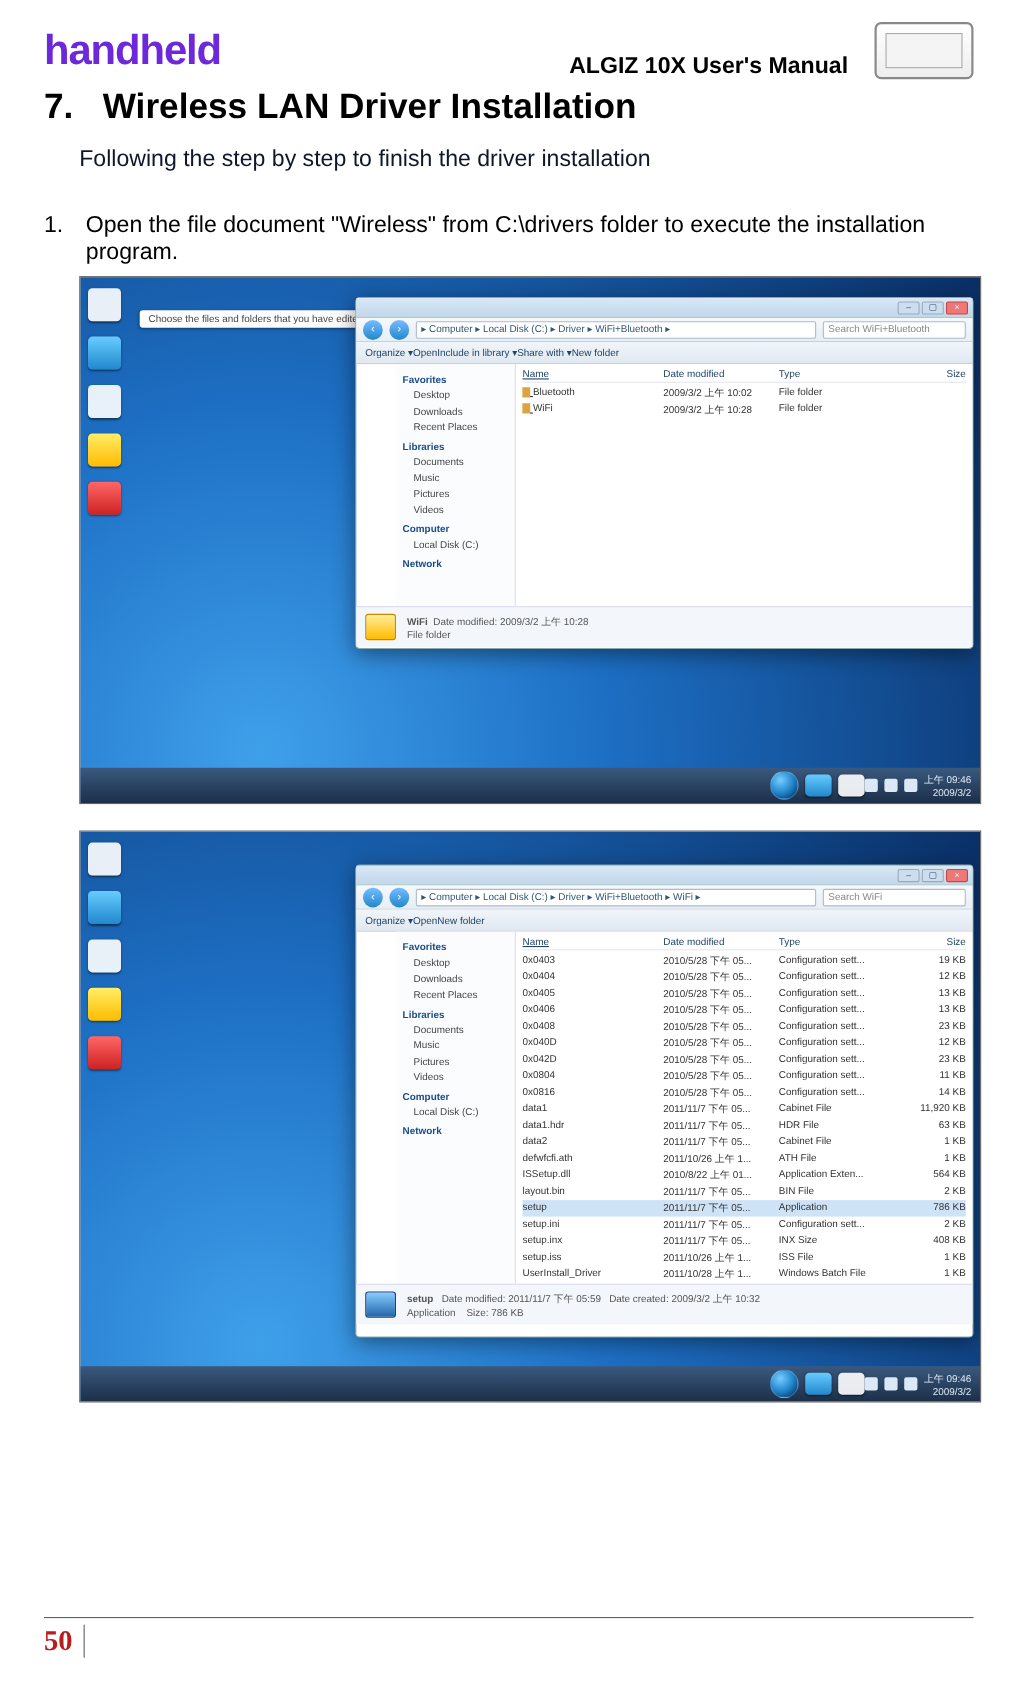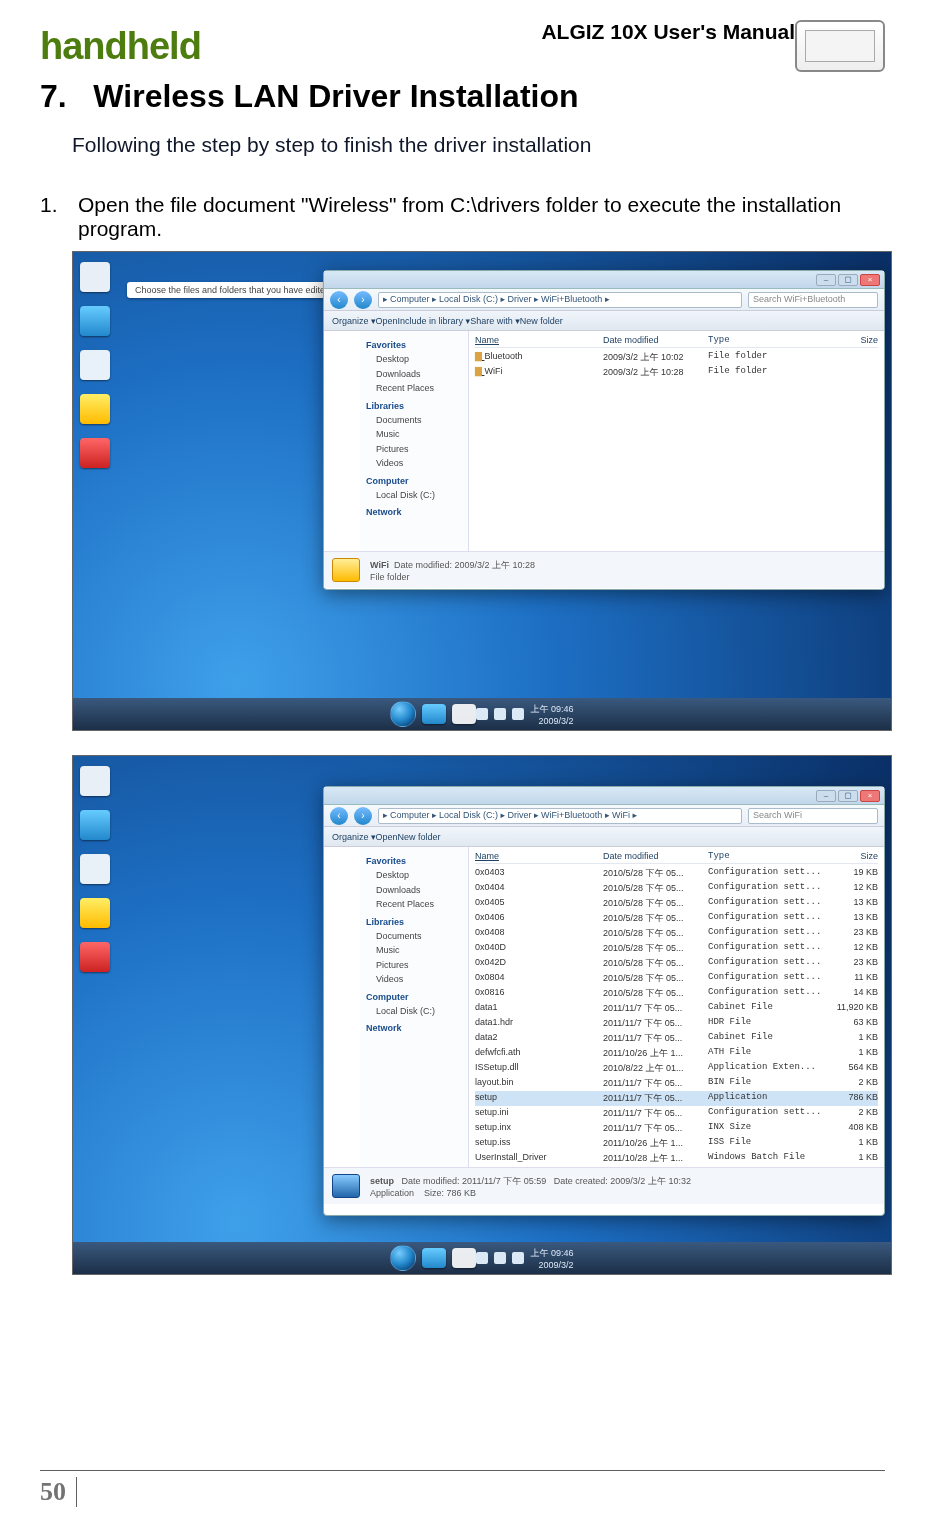--- a/index.html
+++ b/index.html
@@ -14,21 +14,21 @@
   .header-row {
     display: flex;
     justify-content: space-between;
     align-items: center;
     margin-bottom: 6px;
   }
   .logo {
     font-family: Arial Black, Arial, sans-serif;
     font-weight: 900;
     font-size: 38px;
-    color: #4d7c0f;
+    color: #6d28d9;
     letter-spacing: -1px;
   }
   .doc-title {
     font-weight: 700;
     font-size: 21px;
     color: #000;
   }
   .device-icon {
     width: 90px;
     height: 52px;
@@ -127,62 +127,62 @@
   .exp-side .grp{color:#1a4c8b;font-weight:600;margin-top:3px;}
   .exp-side .itm{margin-left:10px;color:#444;}
   .exp-main{flex:1;padding:4px 6px;font-size:9px;background:#fff;}
   .colhdr{display:flex;font-weight:400;color:#246;border-bottom:1px solid #e3e8ee;padding-bottom:2px;margin-bottom:2px;}
   .colhdr span{display:inline-block;}
   .row{display:flex;padding:1px 0;color:#333;}
   .row.sel{background:#cfe3f7;}
   .row span{display:inline-block;}
   .c-name{width:128px;text-decoration:underline;}
   .c-date{width:105px;}
-  .c-type{width:120px;font-family:Liberation Mono, monospace;}
+  .c-type{width:120px;}
   .c-size{width:50px;text-align:right;}
   .fold{color:#d9a441;}
   .exp-detail{border-top:1px solid #dde;background:#f3f7fb;padding:6px 8px;font-size:9px;color:#555;display:flex;gap:10px;align-items:center;}
   .det-ico{width:28px;height:24px;background:linear-gradient(#fe9,#fb0);border:1px solid #c80;border-radius:3px;}
   .det-ico.app{background:linear-gradient(#8cf,#26a);border-color:#148;}
   .bottombar{
     position:absolute;left:0;right:0;bottom:0;height:32px;
     background:linear-gradient(#3a597e,#1c2f48);
-    display:flex;align-items:center;justify-content:center;padding:0 8px;
+    display:flex;align-items:center;justify-content:flex-end;padding:0 8px;
   }
   .startorb{width:26px;height:26px;border-radius:50%;background:radial-gradient(circle at 35% 30%, #7cf 0%, #28c 50%, #025 100%);border:1px solid #fff3;}
   .tray{display:flex;align-items:center;gap:6px;color:#dbe8f5;font-size:9px;}
   .tray .ti{width:12px;height:12px;background:#dbe8f5;border-radius:2px;}
   .exp-h1{height:320px;}
   .exp-h2{height:430px;}
 
   .footer-area{
     position:absolute;
     left:40px; right:40px; bottom:24px;
   }
   .footer-line{
     border:none;
     border-top:1.5px solid #606060;
     margin-bottom:6px;
   }
   .pagenum{
     font-family: Georgia, 'Times New Roman', serif;
     font-size:26px;
     font-weight:700;
-    color:#737373;
+    color:#b91c1c;
     display:inline-block;
     padding-right:10px;
     border-right:1.5px solid #606060;
   }
 </style>
 </head>
 <body>
 
 <div class="header-row">
   <div class="logo">handheld</div>
-  <div style="display:flex;align-items:flex-start;gap:0;margin-left:16px;">
+  <div style="display:flex;align-items:flex-end;gap:24px;margin-left:16px;">
     <div class="doc-title">ALGIZ 10X User's Manual</div>
     <span class="device-icon"></span>
   </div>
 </div>
 
 <h1 class="section-heading">
   <span>7.</span>&nbsp;&nbsp;
   <span>Wireless LAN Driver Installation</span>
 </h1>
 

